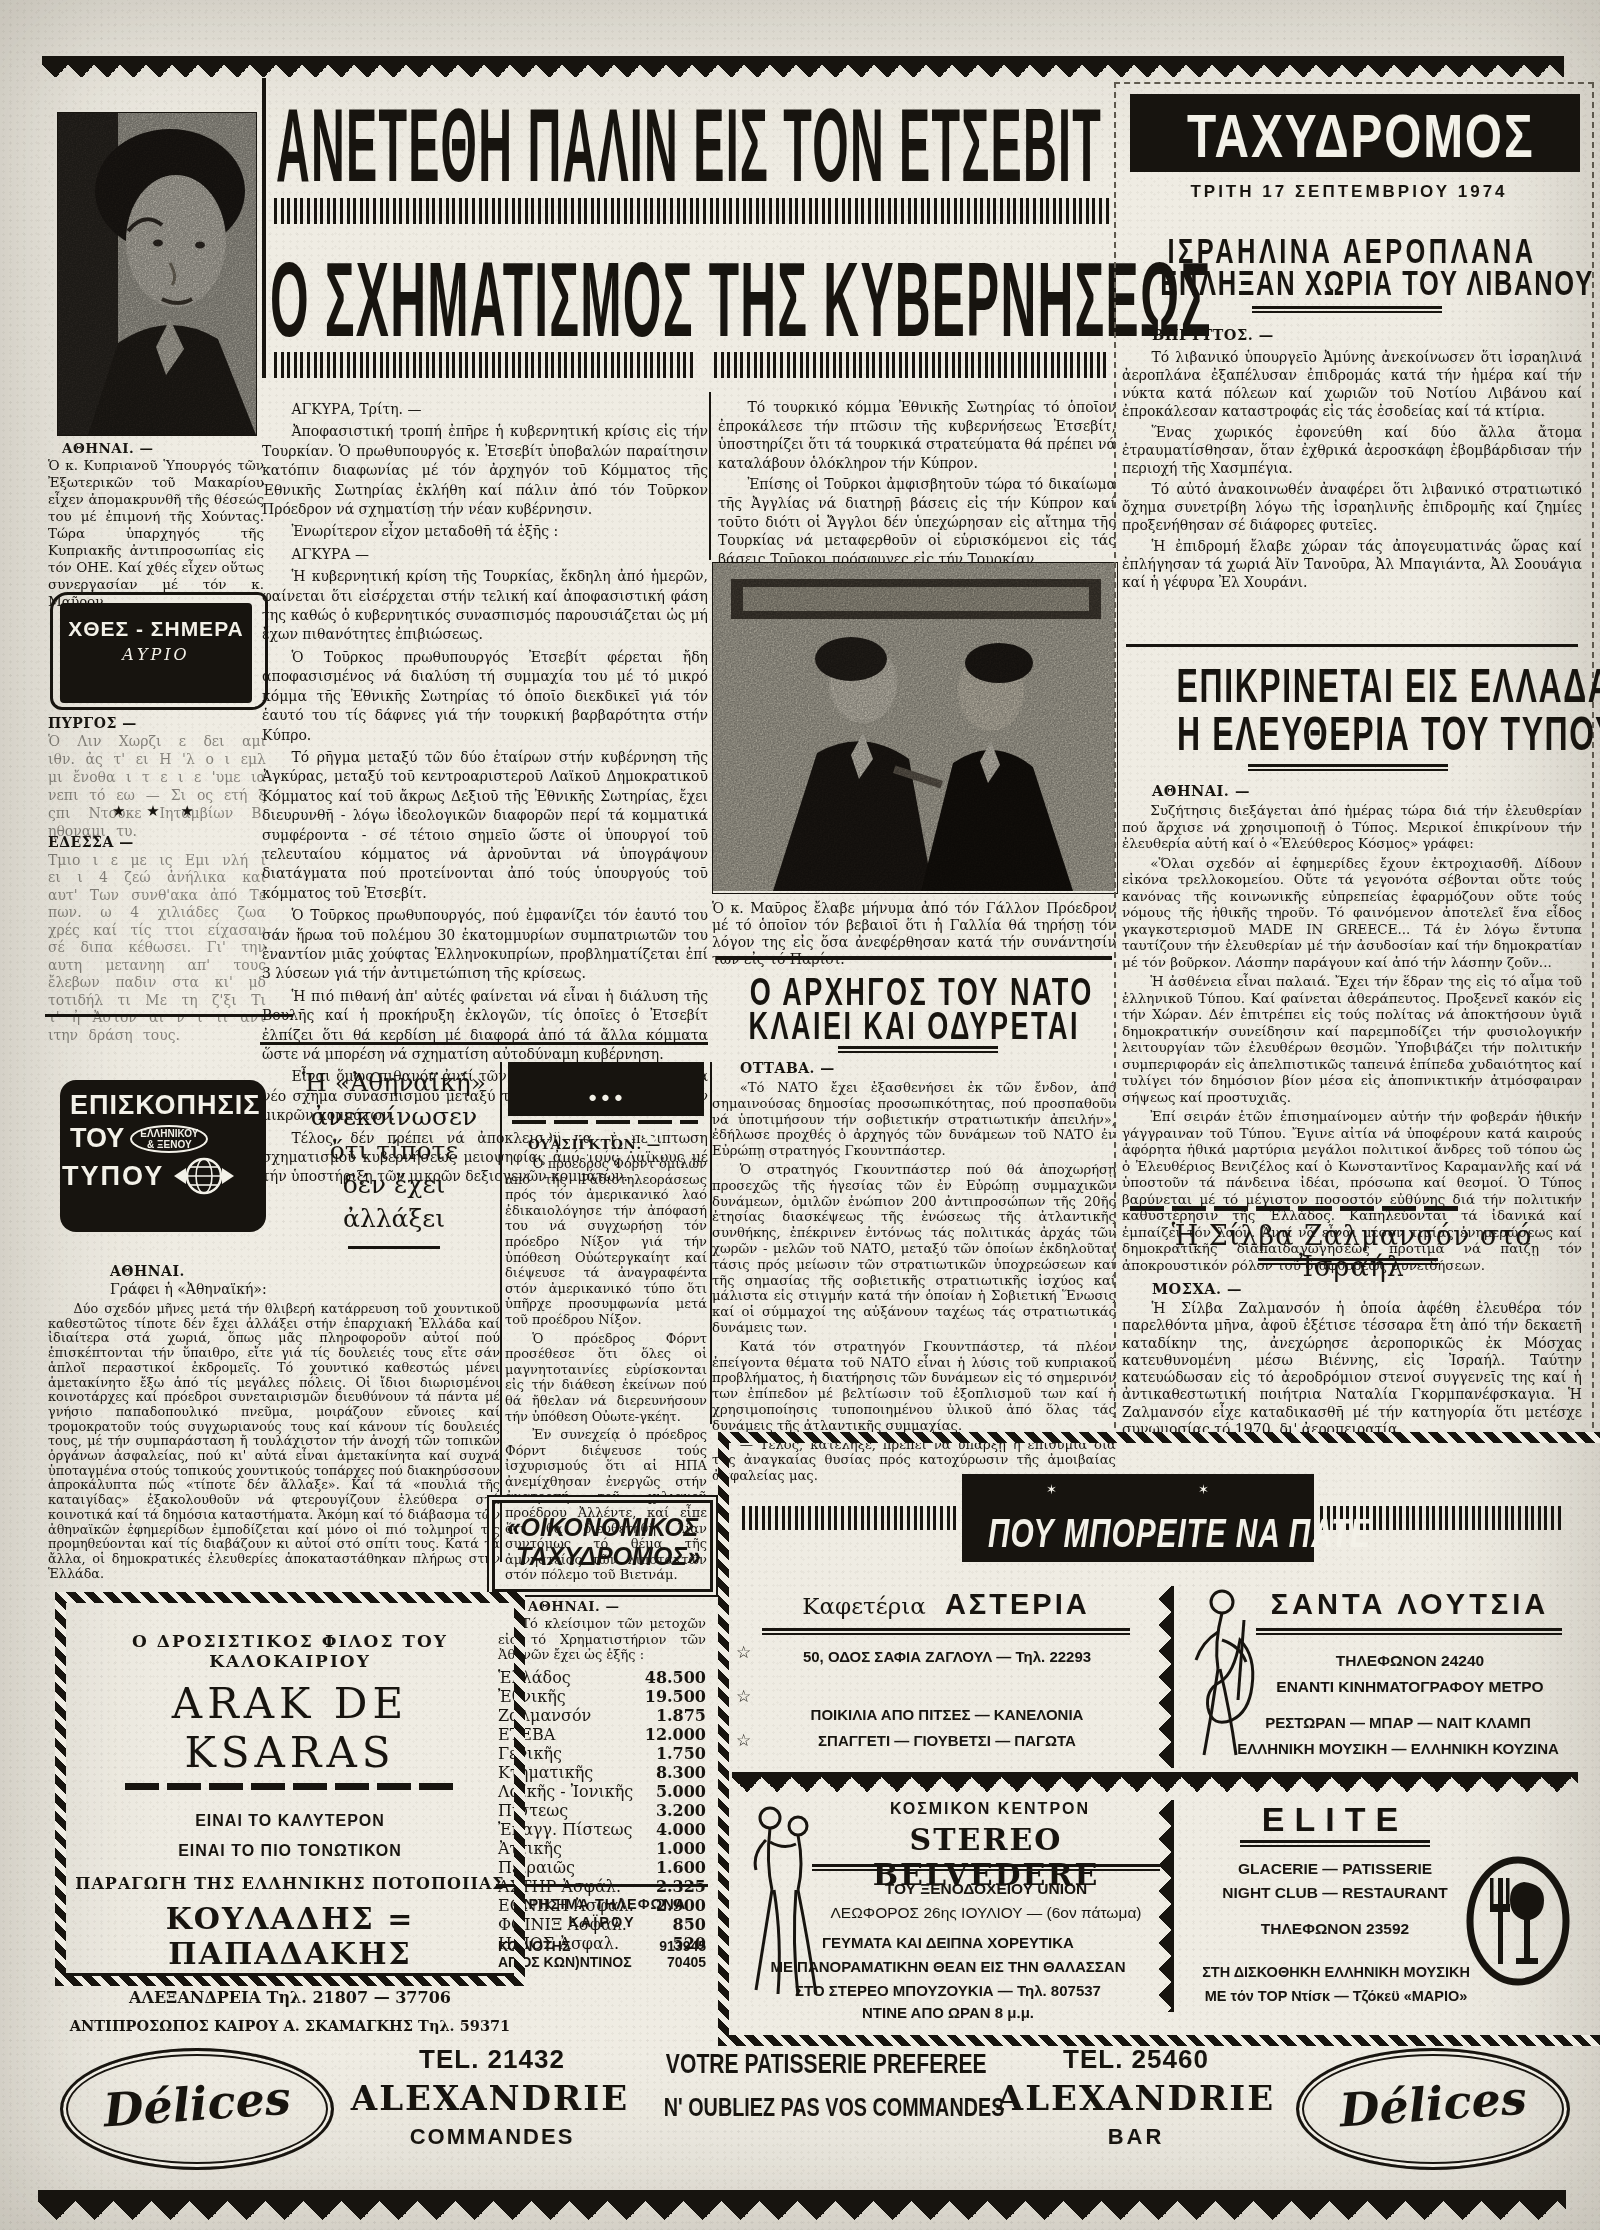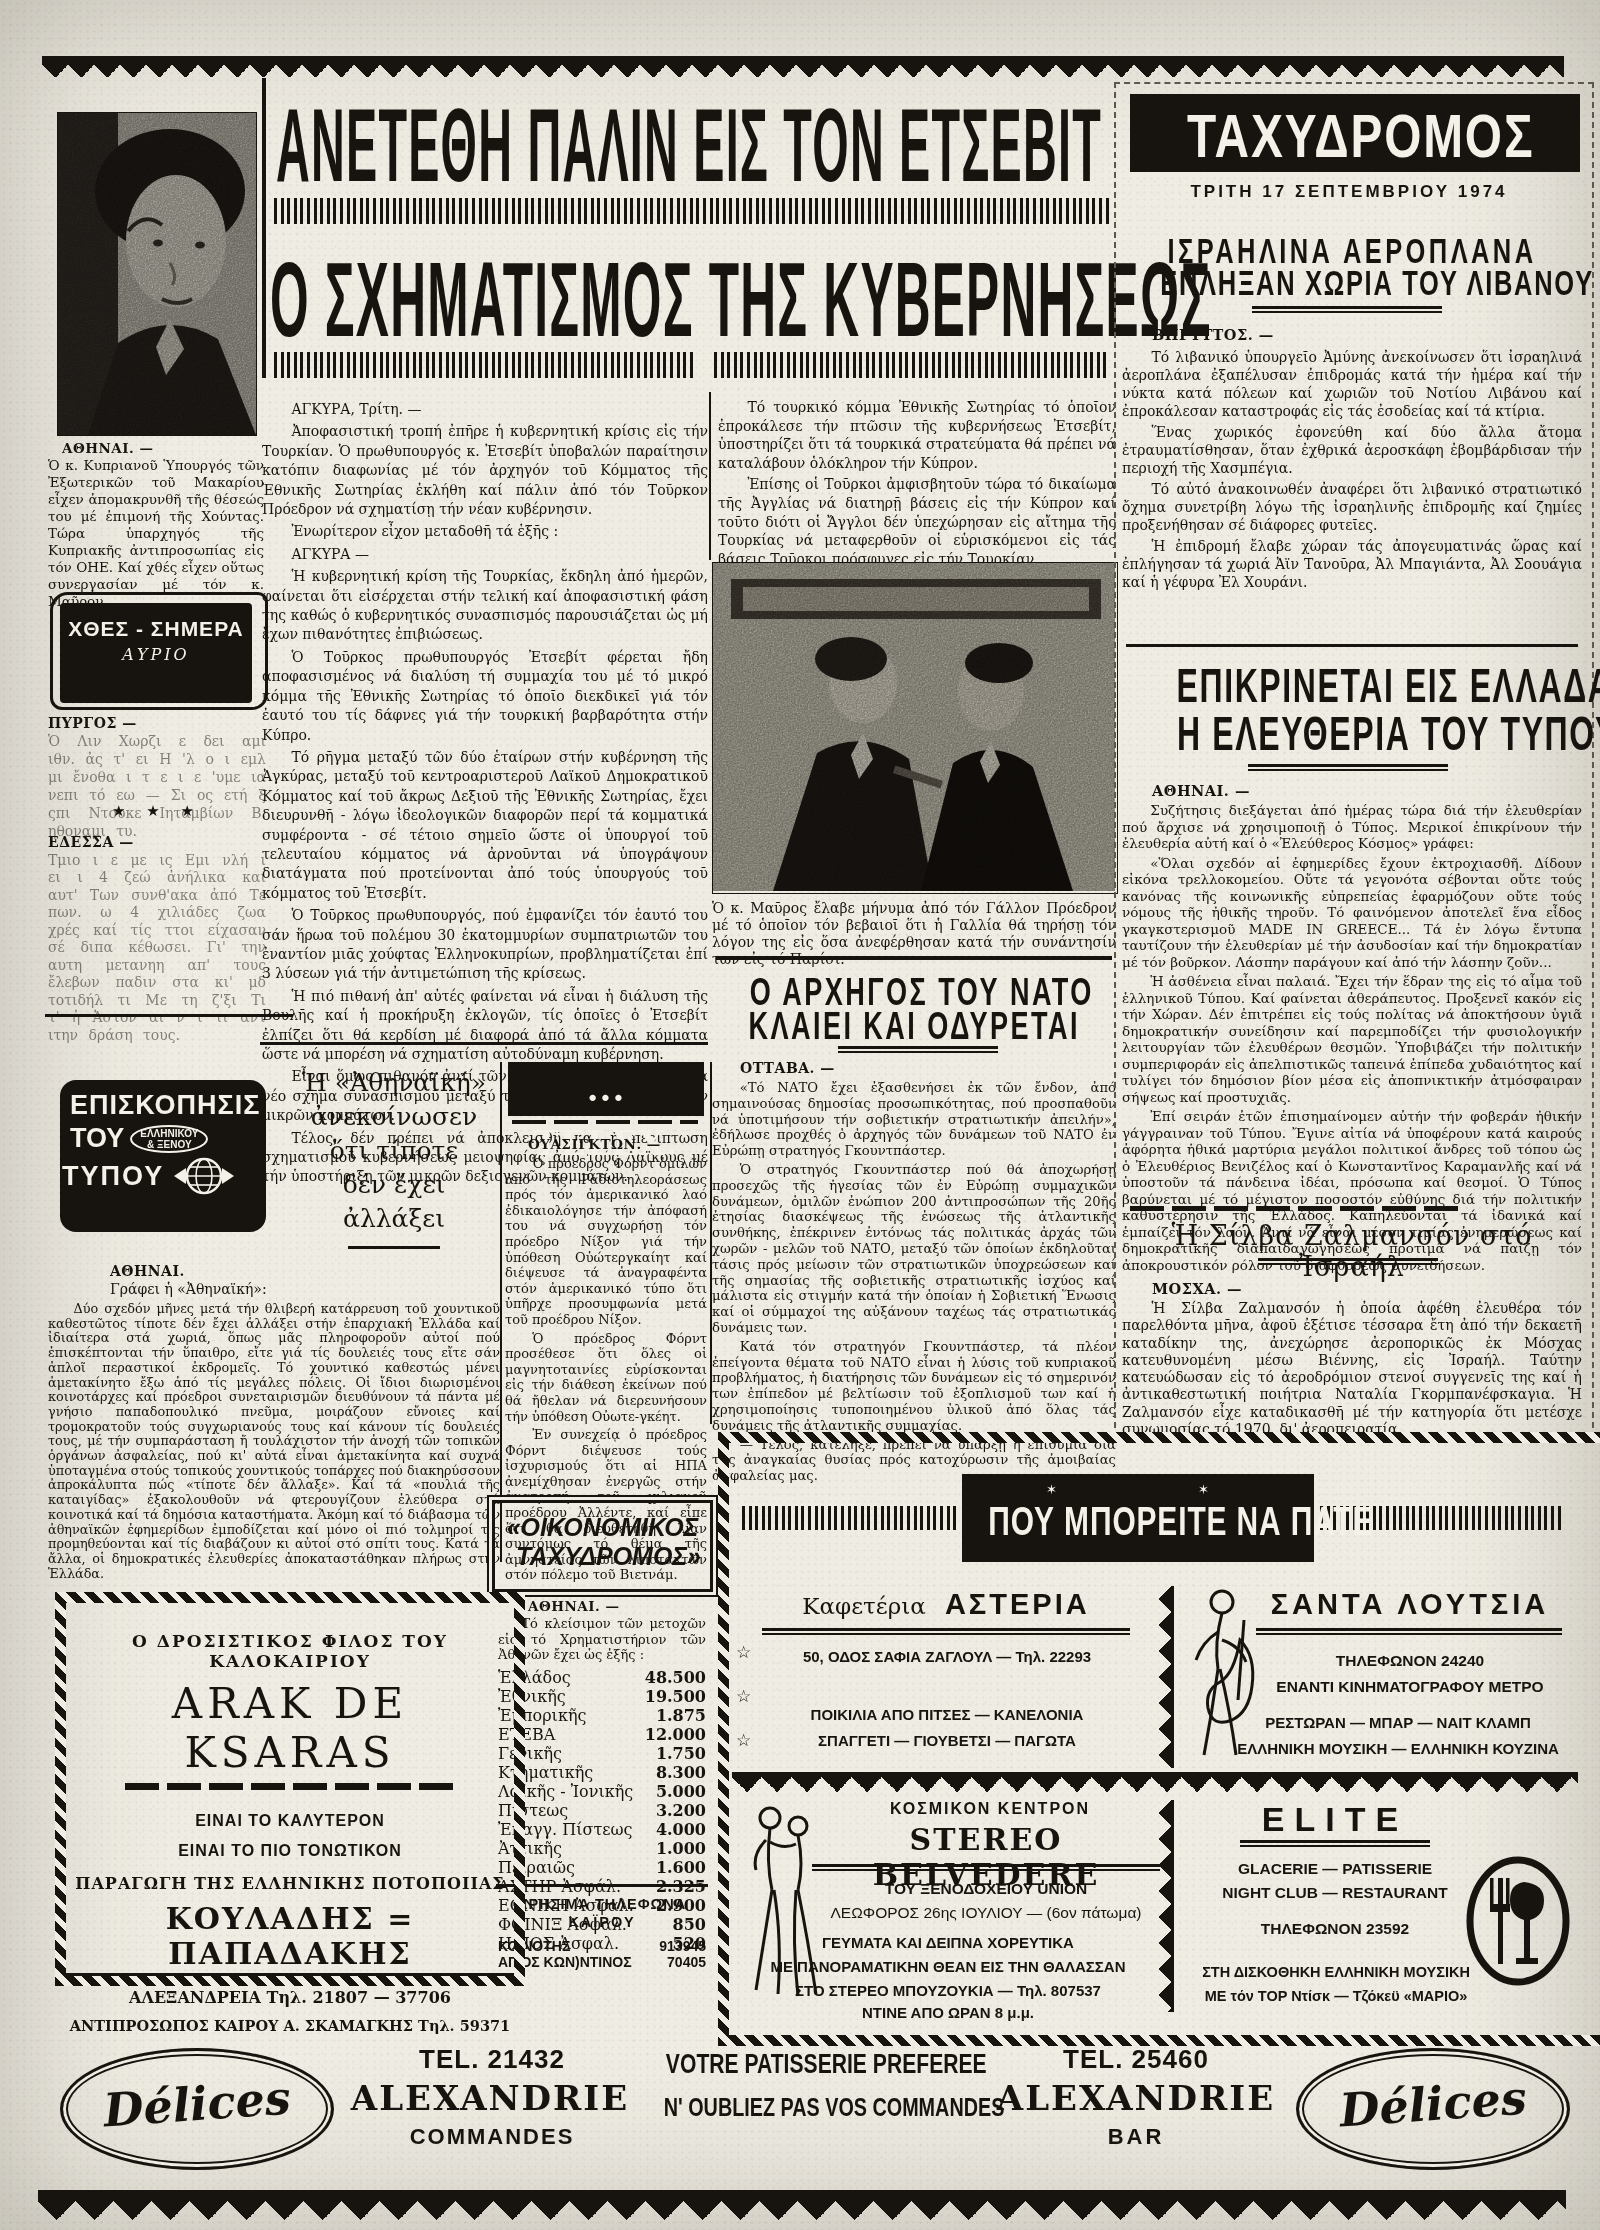--- a/index.html
+++ b/index.html
@@ -274,21 +274,21 @@
   <div class="abs" style="left:498px;top:1668px;width:208px;">
       <div class="srow">
         <span class="sname">Ἑλλάδος</span>
         <span class="sval">48.500</span>
       </div>
       <div class="srow">
         <span class="sname">Ἐθνικῆς</span>
         <span class="sval">19.500</span>
       </div>
       <div class="srow">
-        <span class="sname">Ἐμπορικῆς</span>
+        <span class="sname">Ζαλμανσόν</span>
         <span class="sval">1.875</span>
       </div>
       <div class="srow">
         <span class="sname">ΕΤΕΒΑ</span>
         <span class="sval">12.000</span>
       </div>
       <div class="srow">
         <span class="sname">Γενικῆς</span>
         <span class="sval">1.750</span>
       </div>
@@ -358,21 +358,21 @@
     <div class="center serif b" style="margin-top:12px;font-size:16px;">ΑΛΕΞΑΝΔΡΕΙΑ Τηλ. 21807 — 37706</div>
     <div class="center serif b" style="margin-top:10px;font-size:14.5px;">ΑΝΤΙΠΡΟΣΩΠΟΣ ΚΑΙΡΟΥ Α. ΣΚΑΜΑΓΚΗΣ Τηλ. 59371</div>
   </div>
 
   <div class="abs meander" style="left:718px;top:1432px;width:872px;height:592px;"></div>
   <div class="abs hatch" style="left:742px;top:1506px;width:216px;height:24px;"></div>
   <div class="abs hatch" style="left:1320px;top:1506px;width:244px;height:24px;"></div>
   <div class="abs ink whitebox center" style="left:962px;top:1474px;width:352px;height:88px;">
     <span class="abs" style="left:84px;top:8px;font-size:13px;">✶</span>
     <span class="abs" style="left:236px;top:8px;font-size:13px;">✶</span>
-    <div style="margin-top:24px;">
+    <div style="margin-top:36px;font-style:italic;">
       <span class="hl condc" style="font-size:34px;letter-spacing:1px;color:#f3f1e8;transform:scale(0.88,1.2);">ΠΟΥ ΜΠΟΡΕΙΤΕ ΝΑ ΠΑΤΕ</span>
     </div>
   </div>
 
   <div class="abs center" style="left:742px;top:1588px;width:408px;">
     <span class="serif" style="font-size:23px;">Καφετέρια</span>
     <span class="sans b" style="font-size:29px;letter-spacing:3px;margin-left:14px;">ΑΣΤΕΡΙΑ</span>
   </div>
   <div class="abs dbl" style="left:762px;top:1628px;width:368px;"></div>
   <div class="abs" style="left:736px;top:1642px;font-size:17px;">☆</div>

